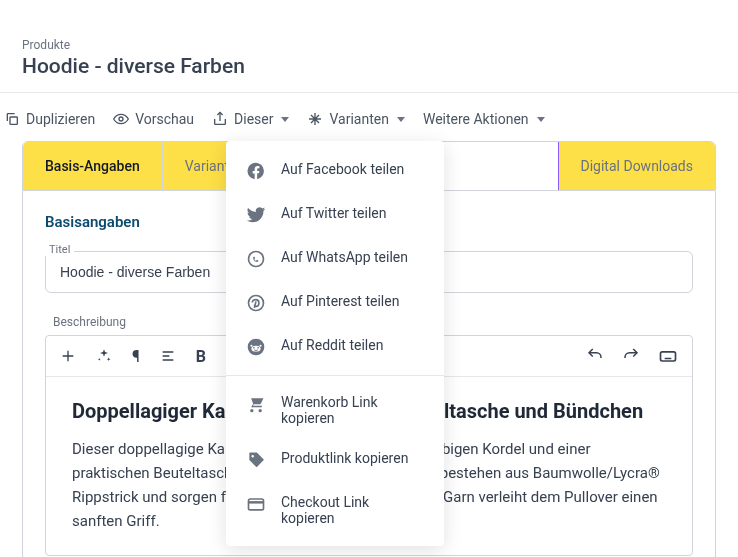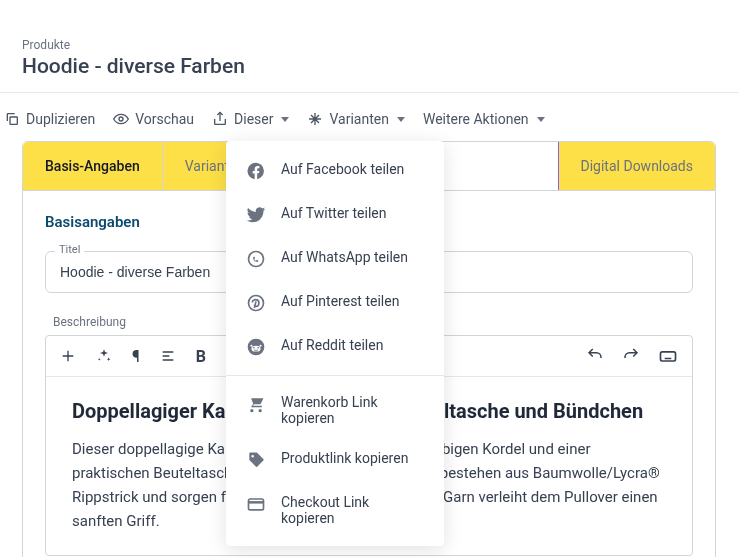--- a/index.html
+++ b/index.html
@@ -15,21 +15,21 @@
 .dropdown-item { display: flex; align-items: flex-start; gap: 15px; padding: 12px 20px; font-size: 14px; color: #374151; cursor: pointer; }
 .dropdown-item svg, .dropdown-item .iconbox { width: 20px; height: 20px; flex-shrink: 0; color: #6b7280; }
 .dropdown-divider { height: 1px; background: #e5e7eb; margin: 6px 0; }
 .content { padding: 0 22px; }
 .tabs { display: flex; border: 1px solid #d1d5db; border-radius: 6px 6px 0 0; overflow: hidden; }
 .tab { padding: 16px 22px; font-size: 14px; color: #6b7280; border-right: 1px solid #d1d5db; cursor: pointer; background: #fde047; }
 .tab.active { color: #111827; font-weight: 500; }
 .panel { border: 1px solid #d1d5db; border-top: none; padding: 22px; }
 .section-title { font-size: 15px; font-weight: 600; color: #0c4a6e; margin-bottom: 20px; }
 .field-wrap { position: relative; margin-bottom: 22px; }
-.field-label { position: absolute; top: -8px; left: 10px; background: #fff; padding: 0 4px; font-size: 11px; color: #6b7280; }
+.field-label { position: absolute; top: -8px; left: 0; background: #fff; padding: 0 4px; font-size: 11px; color: #6b7280; }
 .field-input { width: 100%; padding: 12px 14px; border: 1px solid #d1d5db; border-radius: 6px; font-size: 14px; color: #374151; }
 .desc-label { font-size: 12px; color: #6b7280; margin-bottom: 6px; margin-left: 8px; }
 .editor { border: 1px solid #d1d5db; border-radius: 4px; }
 .editor-toolbar { display: flex; align-items: center; padding: 10px 14px; border-bottom: 1px solid #e5e7eb; gap: 20px; }
 .editor-toolbar .right { margin-left: auto; display: flex; gap: 18px; }
 .editor-tool { font-size: 16px; color: #374151; cursor: pointer; display: inline-flex; }
 .editor-body { padding: 22px 26px; }
 .editor-body h2 { font-size: 20px; font-weight: 700; color: #1f2937; margin-bottom: 14px; }
 .editor-body p { font-size: 15px; line-height: 1.6; color: #374151; }
 </style>

